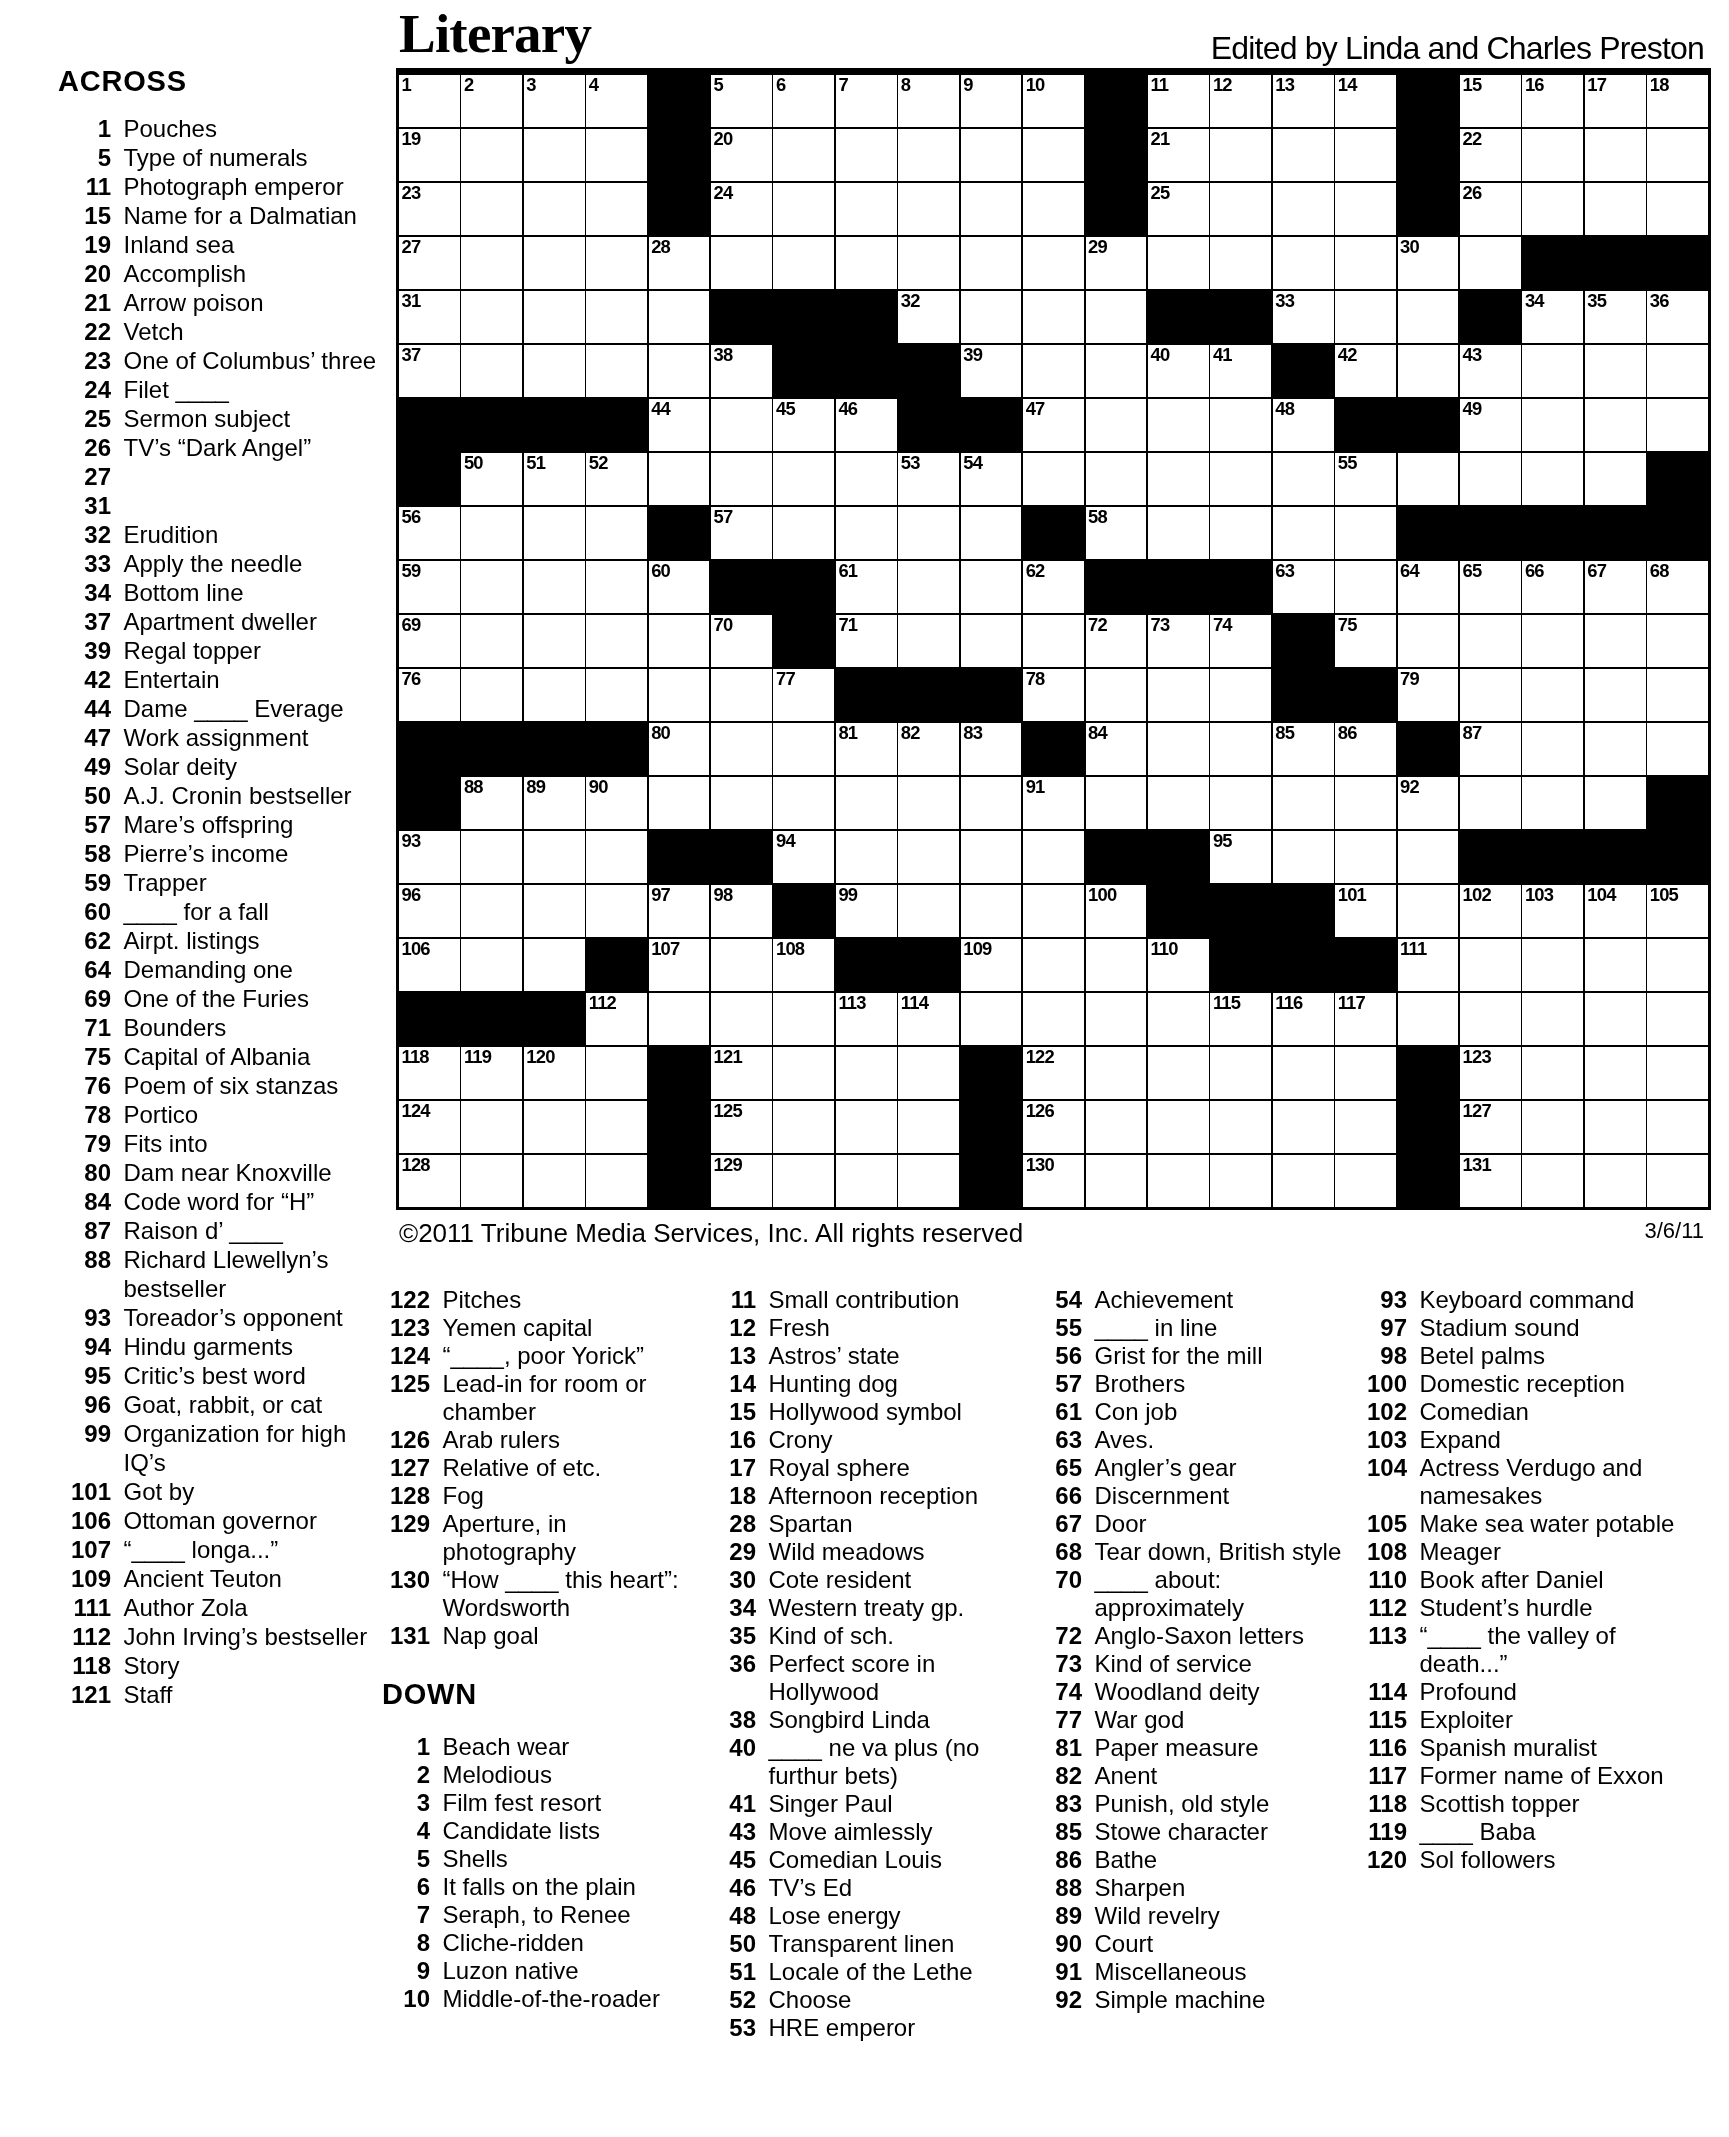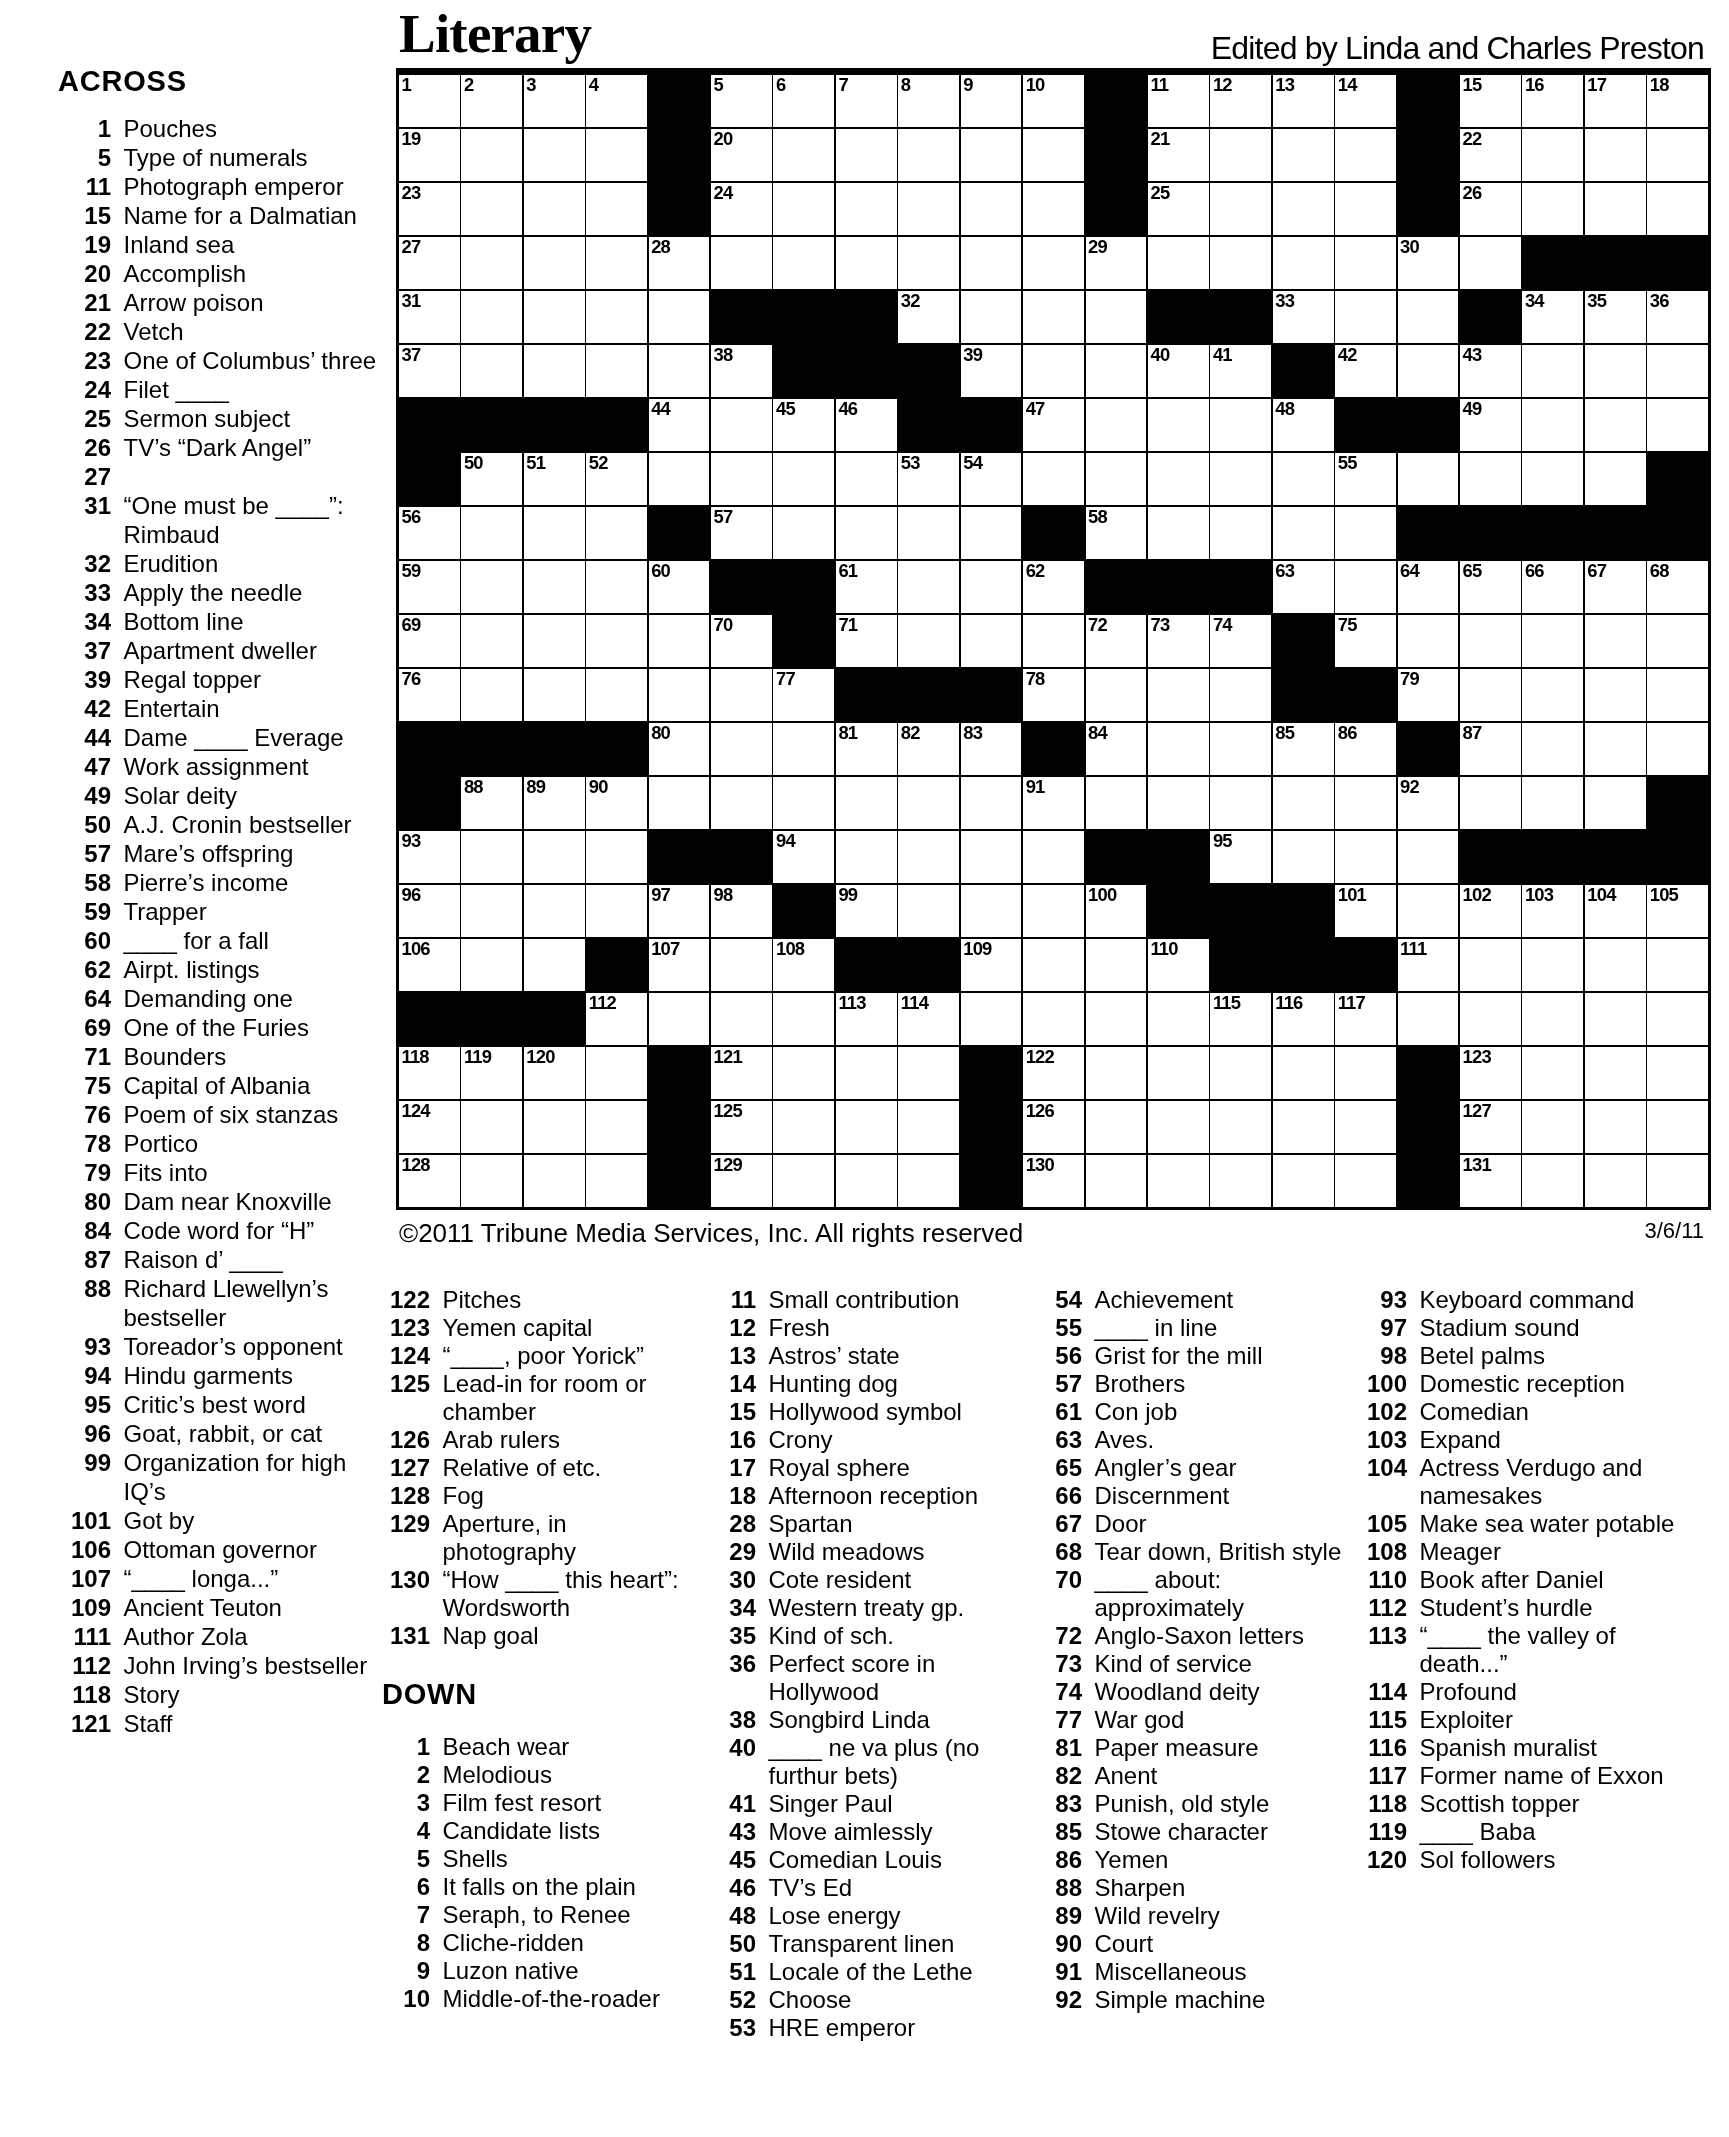--- a/index.html
+++ b/index.html
@@ -792,21 +792,20 @@
       </div>
       <div class="clue">
         <span class="n">26</span>
         <span class="t">TV’s “Dark Angel”</span>
       </div>
       <div class="clue">
         <span class="n">27</span>
       </div>
       <div class="clue">
         <span class="n">31</span>
-        <span class="t">“One must be ____”: Rimbaud</span>
       </div>
       <div class="clue">
         <span class="n">32</span>
         <span class="t">Erudition</span>
       </div>
       <div class="clue">
         <span class="n">33</span>
         <span class="t">Apply the needle</span>
       </div>
       <div class="clue">
@@ -1225,21 +1224,21 @@
       <div class="clue">
         <span class="n">83</span>
         <span class="t">Punish, old style</span>
       </div>
       <div class="clue">
         <span class="n">85</span>
         <span class="t">Stowe character</span>
       </div>
       <div class="clue">
         <span class="n">86</span>
-        <span class="t">Yemen</span>
+        <span class="t">Bathe</span>
       </div>
       <div class="clue">
         <span class="n">88</span>
         <span class="t">Sharpen</span>
       </div>
       <div class="clue">
         <span class="n">89</span>
         <span class="t">Wild revelry</span>
       </div>
       <div class="clue">

